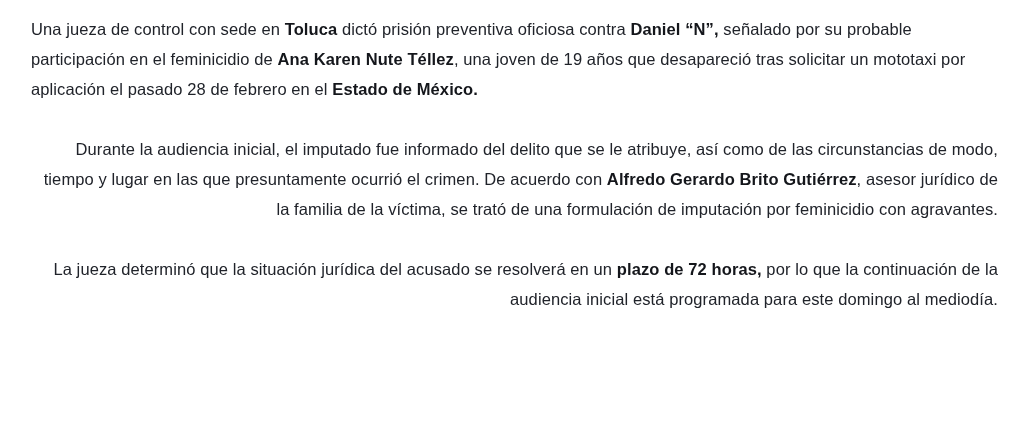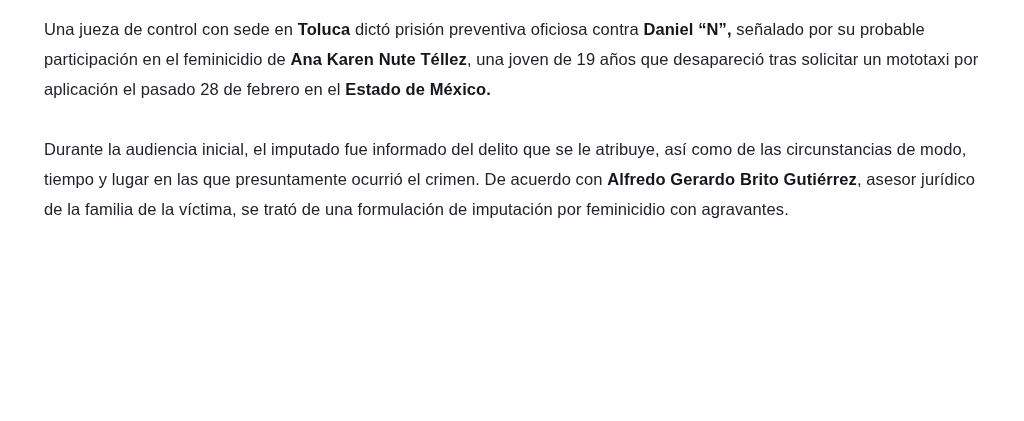--- a/index.html
+++ b/index.html
@@ -10,40 +10,42 @@
   body {
     width: 1024px;
     height: 421px;
     font-family: "Liberation Sans", sans-serif;
     color: #20232a;
     overflow: hidden;
   }
   .article-body {
     box-sizing: border-box;
     width: 1024px;
-    padding: 14px 26px 0 44px;
+    padding: 14px 26px 0 31px;
   }
   .para {
     margin: 0 0 0 0;
     font-size: 16.5px;
     line-height: 30px;
     letter-spacing: 0.1px;
     color: #20232a;
     text-align: left;
   }
   .para + .para {
     margin-top: 30px;
+    text-align: right;
   }
   .para.tight + .para.tight {
     margin-top: 22px;
   }
   .para b, .para strong {
     font-weight: 700;
     color: #14161b;
   }
 </style>
 </head>
 <body style="background: rgb(255, 255, 255);">
 
 <article class="article-body">
   <p class="para"><span>Una jueza de control con sede en </span><b>Toluca</b><span> dictó prisión preventiva oficiosa contra </span><b>Daniel “N”,</b><span> señalado por su probable participación en el feminicidio de </span><b>Ana Karen Nute Téllez</b><span>, una joven de 19 años que desapareció tras solicitar un mototaxi por aplicación el pasado 28 de febrero en el </span><b>Estado de México.</b></p>
   <p class="para"><span>Durante la audiencia inicial, el imputado fue informado del delito que se le atribuye, así como de las circunstancias de modo, tiempo y lugar en las que presuntamente ocurrió el crimen. De acuerdo con </span><b>Alfredo Gerardo Brito Gutiérrez</b><span>, asesor jurídico de la familia de la víctima, se trató de una formulación de imputación por feminicidio con agravantes.</span></p>
+  <p class="para tight"><span>La jueza determinó que la situación jurídica del acusado se resolverá en un </span><b>plazo de 72 horas,</b><span> por lo que la continuación de la audiencia inicial está programada para este domingo al mediodía.</span></p>
 </article>
 
 </body></html>

